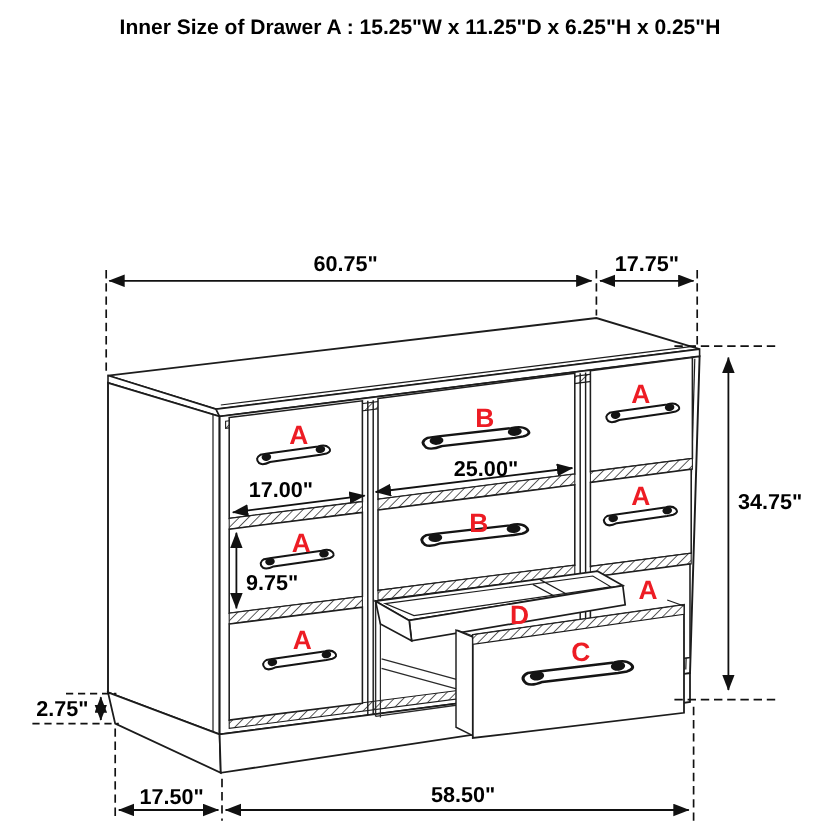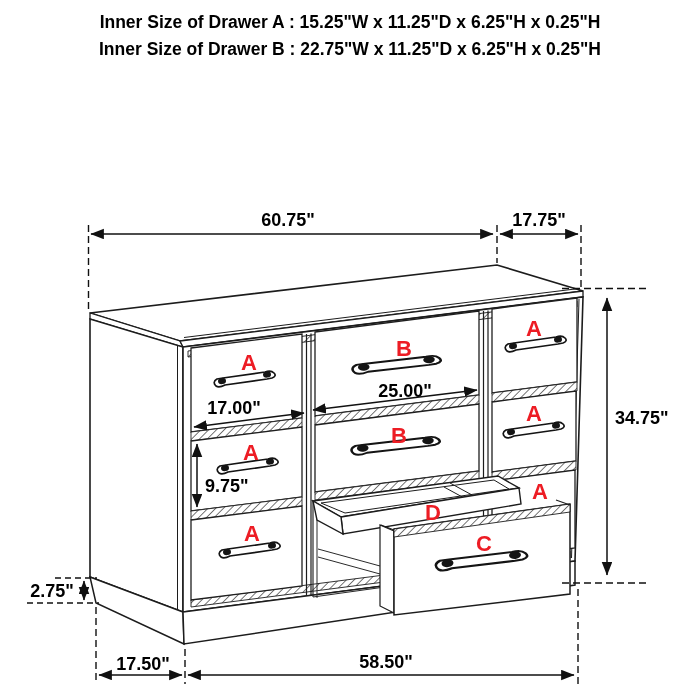--- a/index.html
+++ b/index.html
@@ -13,21 +13,20 @@
   .dim-label{font-size:18px;fill:#000;}
   .red-label{font-size:22px;fill:#ed1c24;}
 </style>
 </head>
 <body>
 
 <div class="page">
 
   <div class="spec-header">
     <div>Inner Size of Drawer A : 15.25"W x 11.25"D x 6.25"H x 0.25"H</div>
-    <div>Inner Size of Drawer B : 22.75"W x 11.25"D x 6.25"H x 0.25"H</div>
   </div>
 
   <svg width="700" height="700" viewBox="0 0 700 700">
     <defs>
       <marker id="ah" markerWidth="10" markerHeight="8" refX="8.6" refY="3.5" orient="auto-start-reverse">
         <path d="M0,0 L9,3.5 L0,7 Z" fill="#111"></path>
       </marker>
       <pattern id="hatch" patternUnits="userSpaceOnUse" width="5.5" height="5.5" patternTransform="rotate(45)">
         <rect width="5.5" height="5.5" fill="#ffffff"></rect>
         <line x1="0" y1="0" x2="0" y2="5.5" stroke="#4a4a4a" stroke-width="1.5"></line>

